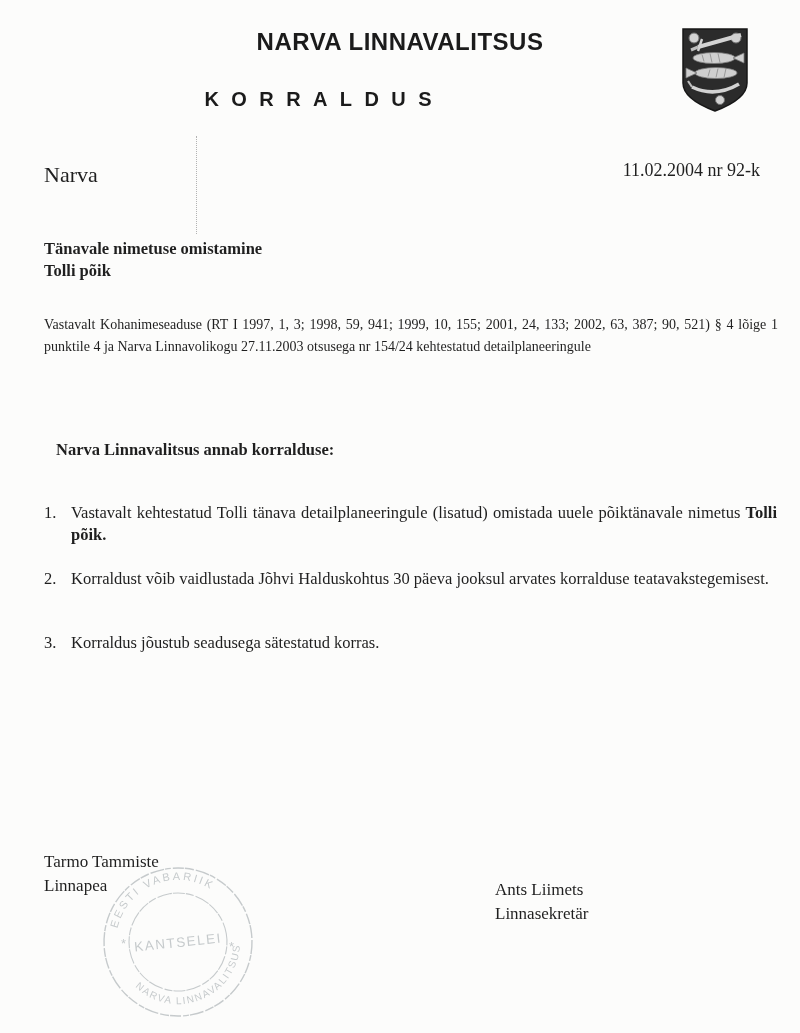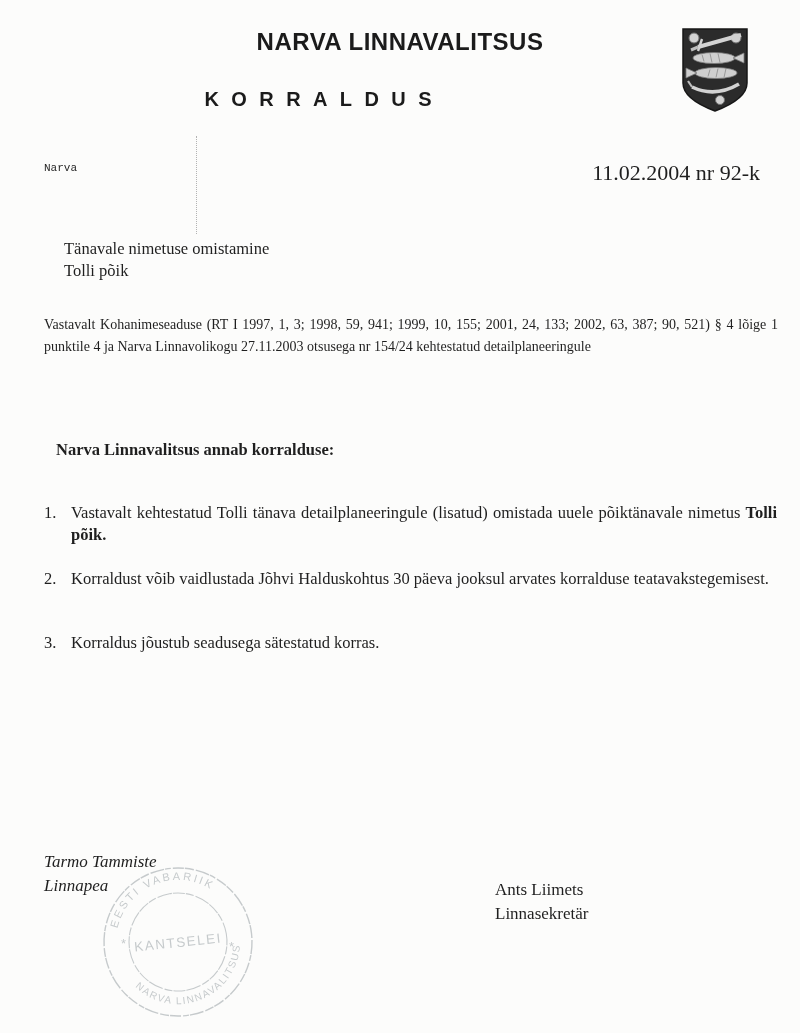--- a/index.html
+++ b/index.html
@@ -31,46 +31,46 @@
   }
   .coa{top:26px;left:680px;width:70px;height:88px;}
 
   
   .fold-line{
     top:136px;left:196px;height:98px;width:0;
     border-left:1px dotted rgba(90,90,90,.45);
   }
 
   
-  .place{top:162px;left:44px;font-size:11px;font-family:Liberation Mono, monospace;}
-  .date-ref{top:160px;right:40px;font-size:22px;}
+  .place{top:162px;left:44px;font-size:22px;}
+  .date-ref{top:160px;right:40px;font-size:18px;}
 
   
-  .subject{top:238px;left:44px;font-weight:normal;font-size:16.5px;line-height:22px;margin-left:20px;}
+  .subject{top:238px;left:44px;font-weight:bold;font-size:16.5px;line-height:22px;}
 
   
   .preamble{
     top:314px;left:44px;width:734px;
     font-size:14px;line-height:21.5px;
     text-align:justify;
   }
 
   .res-heading{top:440px;left:56px;font-weight:bold;font-size:16.5px;}
 
   
   .item{left:44px;width:733px;font-size:16.5px;line-height:22px;}
   .item .num{position:absolute;left:0;top:0;}
   .item .itext{display:block;margin-left:27px;text-align:justify;}
   .item-1{top:502px;}
   .item-2{top:568px;}
   .item-3{top:632px;}
 
   
   .sig{font-size:17px;line-height:24px;}
-  .sig-left{top:850px;left:44px;font-style:italic;}
+  .sig-left{top:850px;left:44px;}
   .sig-right{top:878px;left:495px;}
 
   
   .stamp{top:852px;left:88px;width:180px;height:180px;opacity:.55;}
   .stamp text{
     font-family:"Liberation Sans", sans-serif;
     fill:#9aa2a6;
   }
 </style>
 </head>

